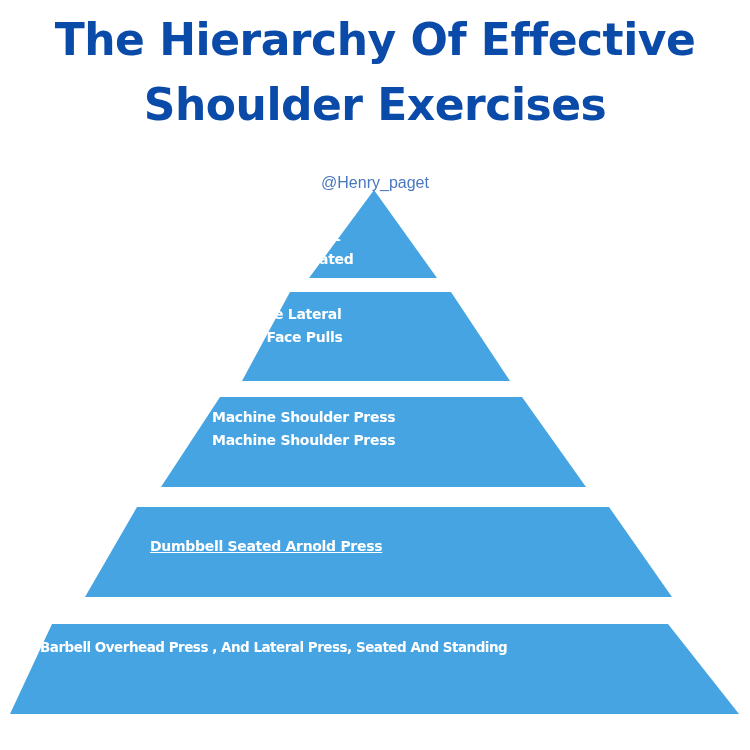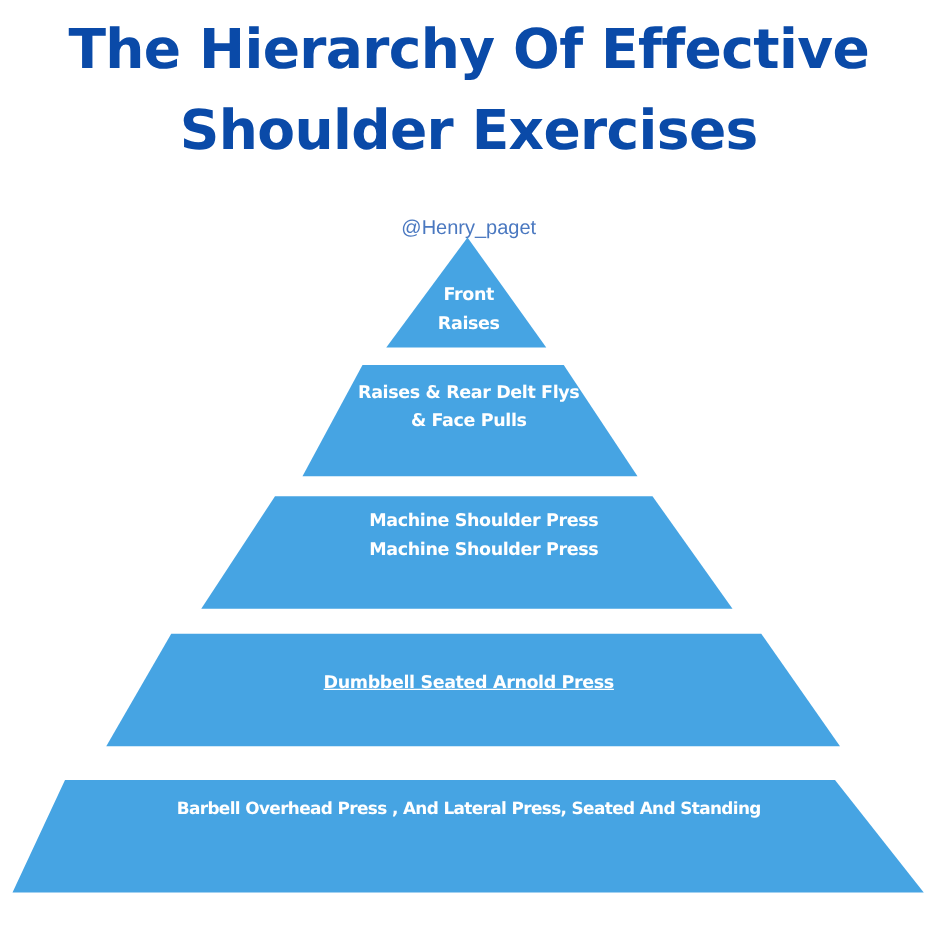--- a/index.html
+++ b/index.html
@@ -2,44 +2,44 @@
 <html><head>
 <meta charset="utf-8">
 <style>
   html, body { margin:0; padding:0; background:#ffffff; }
   body { width:750px; height:750px; position:relative; overflow:hidden; font-family:"DejaVu Sans", sans-serif; }
   .title { position:absolute; left:0; width:750px; text-align:center; color:#0a4aa8; font-weight:bold; font-family:"DejaVu Sans", sans-serif; letter-spacing:-0.5px; }
   .t1 { top:10px; font-size:44px; line-height:60px; }
   .t2 { top:75px; font-size:44px; line-height:60px; }
   .handle { position:absolute; top:146px; left:0; width:750px; text-align:center; color:#4a78c0; font-size:16px; font-family:"Liberation Sans", sans-serif;margin-top:28px; }
   svg.pyr { position:absolute; left:0; top:0; }
-  .lbl { position:absolute; text-align:center; color:#ffffff; font-weight:bold; font-family:"DejaVu Sans", sans-serif; font-size:14px; line-height:22.5px; letter-spacing:-0.3px; }
+  .lbl { position:absolute; color:#ffffff; font-weight:bold; font-family:"DejaVu Sans", sans-serif; font-size:14px; line-height:22.5px; letter-spacing:-0.3px; }
 </style>
 </head>
 <body>
 
 <div class="title t1">The Hierarchy Of Effective</div>
 <div class="title t2">Shoulder Exercises</div>
 <div class="handle">@Henry_paget</div>
 
 <svg class="pyr" width="750" height="750">
   <polygon points="374,190 437,278 309,278" fill="#46a4e3"></polygon>
   <polygon points="290,292 451,292 510,381 242,381" fill="#46a4e3"></polygon>
   <polygon points="220,397 522,397 586,487 161,487" fill="#46a4e3"></polygon>
   <polygon points="137,507 609,507 672,597 85,597" fill="#46a4e3"></polygon>
   <polygon points="52,624 668,624 739,714 10,714" fill="#46a4e3"></polygon>
 </svg>
 
 <div class="lbl" style="left:300px; top:225px; width:150px;">
   <div>Front</div>
-  <div>Raises</div>
+  <div>Seated</div>
 </div>
 
 <div class="lbl" style="left:250px; top:303px; width:250px;">
-  <div>Raises &amp; Rear Delt Flys</div>
+  <div>Side Lateral</div>
   <div>&amp; Face Pulls</div>
 </div>
 
 <div class="lbl" style="left:212px; top:406px; width:350px;">
   <div>Machine Shoulder Press</div>
   <div>Machine Shoulder  Press</div>
 </div>
 
 <div class="lbl" style="left:150px; top:535px; width:450px;text-decoration:underline;">
   <div>Dumbbell Seated Arnold Press</div>

